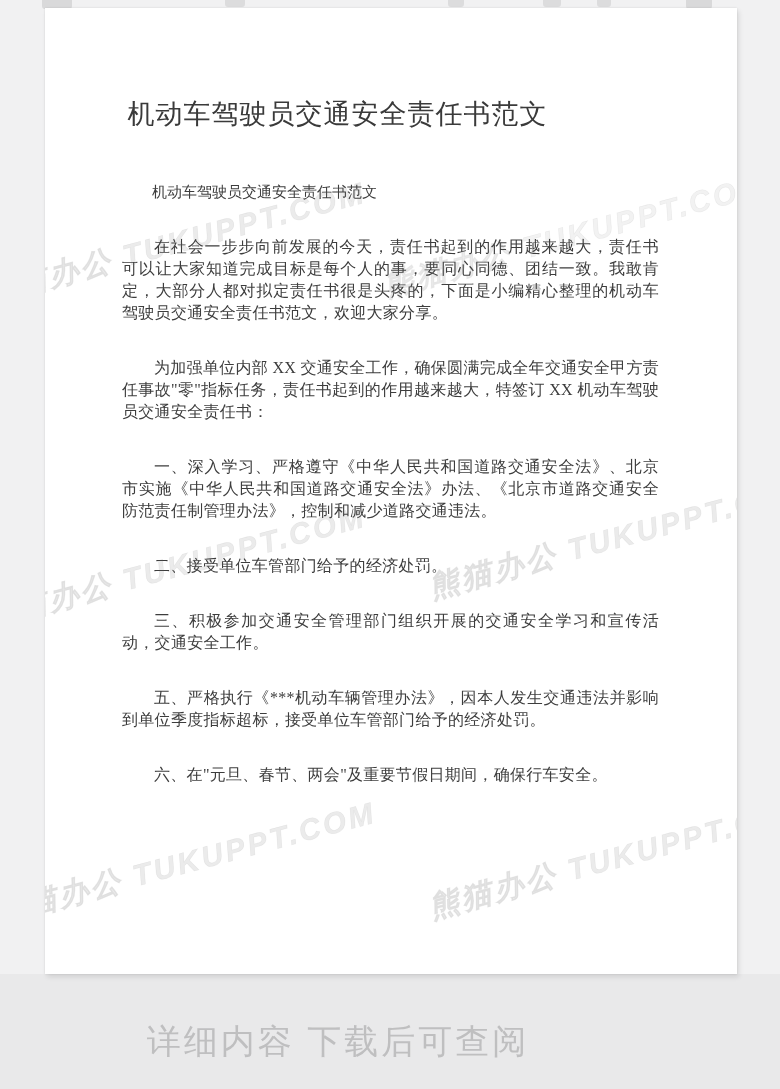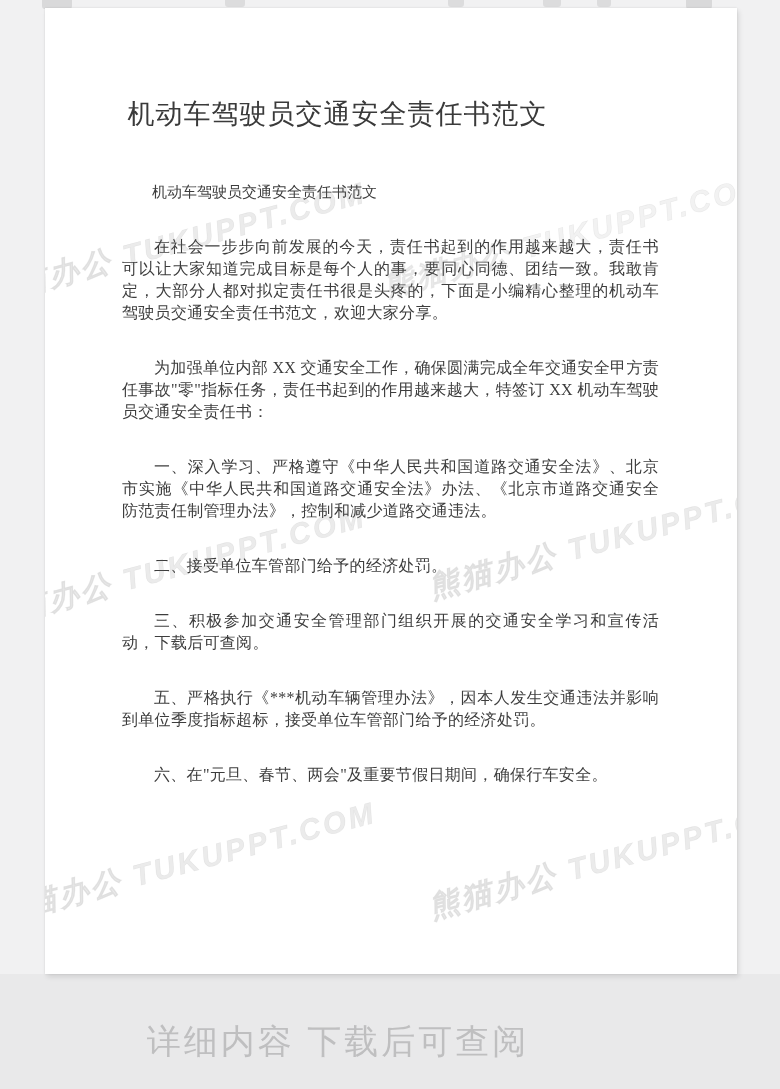--- a/index.html
+++ b/index.html
@@ -106,21 +106,21 @@
     <span class="wm w6">熊猫办公 TUKUPPT.COM</span>
 
     <h1 class="doc-title">机动车驾驶员交通安全责任书范文</h1>
 
     <div class="doc-subtitle">机动车驾驶员交通安全责任书范文</div>
 
     <p class="doc-para">在社会一步步向前发展的今天，责任书起到的作用越来越大，责任书可以让大家知道完成目标是每个人的事，要同心同德、团结一致。我敢肯定，大部分人都对拟定责任书很是头疼的，下面是小编精心整理的机动车驾驶员交通安全责任书范文，欢迎大家分享。</p>
     <p class="doc-para">为加强单位内部 XX 交通安全工作，确保圆满完成全年交通安全甲方责任事故"零"指标任务，责任书起到的作用越来越大，特签订 XX 机动车驾驶员交通安全责任书：</p>
     <p class="doc-para">一、深入学习、严格遵守《中华人民共和国道路交通安全法》、北京市实施《中华人民共和国道路交通安全法》办法、《北京市道路交通安全防范责任制管理办法》，控制和减少道路交通违法。</p>
     <p class="doc-para">二、接受单位车管部门给予的经济处罚。</p>
-    <p class="doc-para">三、积极参加交通安全管理部门组织开展的交通安全学习和宣传活动，下载后可查阅。</p>
+    <p class="doc-para">三、积极参加交通安全管理部门组织开展的交通安全学习和宣传活动，交通安全工作。</p>
     <p class="doc-para">五、严格执行《***机动车辆管理办法》，因本人发生交通违法并影响到单位季度指标超标，接受单位车管部门给予的经济处罚。</p>
     <p class="doc-para">六、在"元旦、春节、两会"及重要节假日期间，确保行车安全。</p>
 
   </div>
 
   <div class="footer-caption">详细内容 下载后可查阅</div>
 
 </div>
 
 </body></html>

